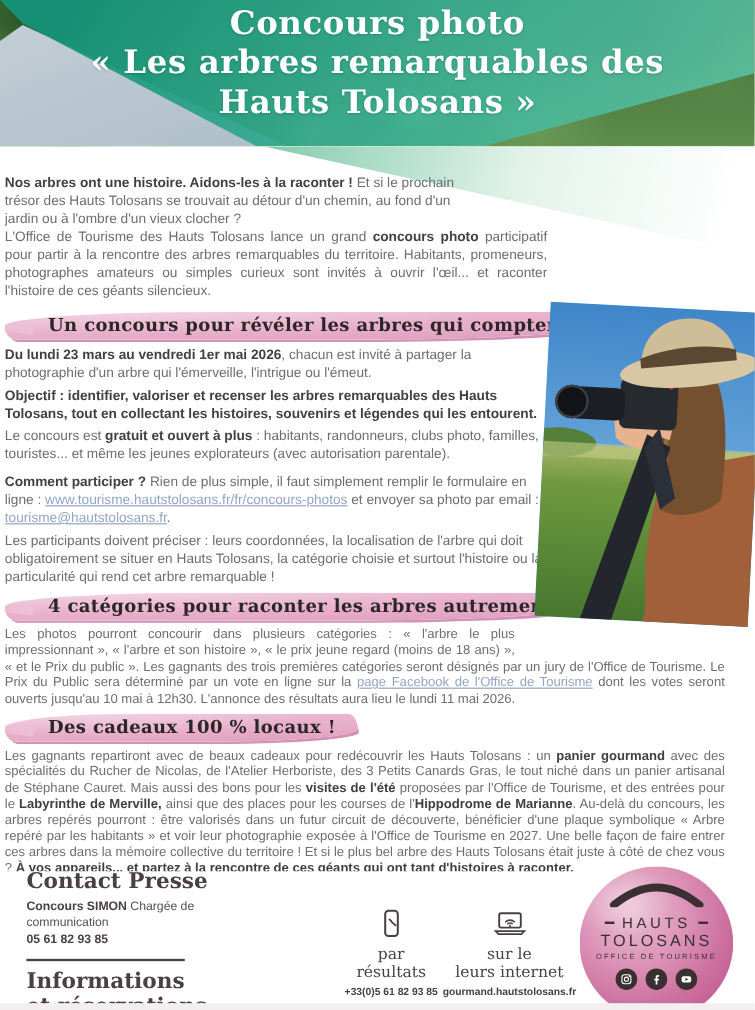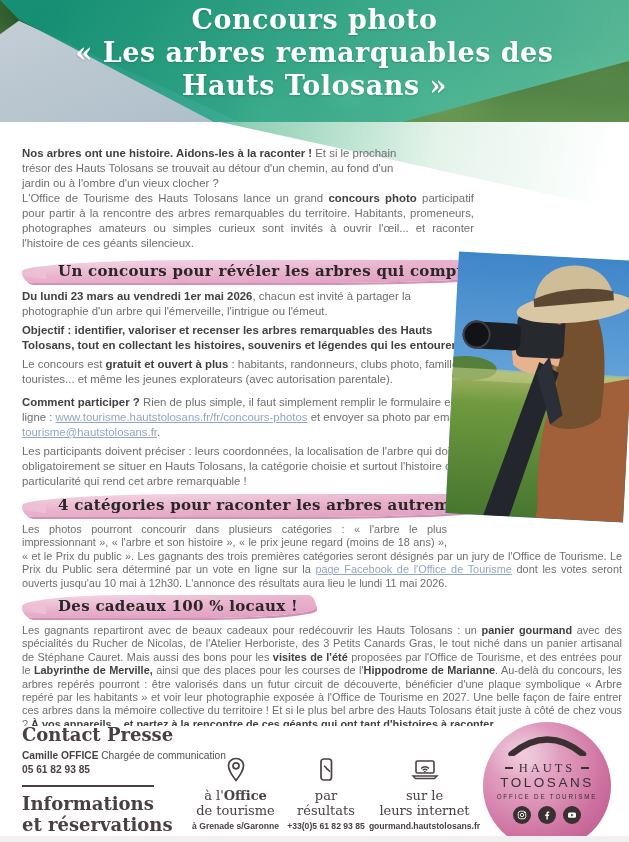--- a/index.html
+++ b/index.html
@@ -24,21 +24,21 @@
       rgba(58,177,149,.88) 55%,rgba(96,198,168,.84) 100%);
     clip-path:polygon(0 0,100% 0,100% 50%,64% 100%,34% 100%,3% 16%);}
   .title{position:absolute;top:4px;left:0;width:100%;text-align:center;color:#fff;
     font-family:"DejaVu Serif","Liberation Serif",serif;font-weight:bold;
     font-size:27px;line-height:1.22;letter-spacing:.5px;text-shadow:0 1px 2px rgba(0,60,45,.25);}
   .wedge{position:absolute;top:122px;left:0;width:629px;height:90px;
     background:linear-gradient(102deg,#2ea78c 16%,#8fd0b4 38%,#e3f3ea 68%,#ffffff 96%);
     clip-path:polygon(35% 0,100% 0,100% 100%);}
 
   
-  .content{position:absolute;top:146px;left:22px;width:600px;height:580px;overflow:hidden;}
+  .content{position:absolute;top:146px;left:4px;width:600px;height:580px;overflow:hidden;}
   p{margin:0;}
   .body{font-size:11.4px;line-height:15px;color:#6d6e71;}
   .b{font-weight:bold;color:#414042;}
   .lnk{color:#93a5c6;text-decoration:underline;cursor:pointer;}
   .p-intro1{width:386px;}
   .p-intro2{width:452px;text-align:justify;}
   .w1{width:452px;}
   .mb4{margin-bottom:4px;} .mb8{margin-bottom:8px;}
   .small{font-size:10.9px;line-height:13.4px;}
   .fullw{width:600px;text-align:justify;}
@@ -83,21 +83,21 @@
 
   
   .logo{position:absolute;left:483px;top:722px;width:128px;height:128px;border-radius:50%;
     background:
       radial-gradient(70px 50px at 28% 22%,rgba(255,255,255,.35) 0%,rgba(255,255,255,0) 60%),
       radial-gradient(circle at 35% 30%,#e9bcd2 0%,#dd94b8 35%,#cc6f9e 65%,#bd5b90 88%,#b25287 100%);
     text-align:center;color:#3a2f31;}
   .bridge{margin-top:12px;height:22px;}
   .lg-row{display:flex;align-items:center;justify-content:center;gap:6px;margin-top:1px;}
   .dash{width:8px;height:2px;background:#3a2f31;}
-  .lg1{font-size:12.5px;letter-spacing:3px;line-height:14px;font-family:Liberation Serif, serif;}
+  .lg1{font-size:12.5px;letter-spacing:3px;line-height:14px;}
   .lg2{font-size:13.5px;letter-spacing:2.5px;line-height:16px;}
   .lg3{font-size:6.3px;letter-spacing:1.8px;margin-top:2px;}
   .socials{display:flex;justify-content:center;gap:7px;margin-top:6px;}
   .soc{width:18px;height:18px;border-radius:50%;background:#3a2f31;display:flex;
     align-items:center;justify-content:center;cursor:pointer;}
   .soc svg{width:12px;height:12px;}
 
   .bottom-strip{position:absolute;left:0;bottom:0;width:629px;height:6px;background:#f3eff1;}
 </style>
 </head>
@@ -184,41 +184,30 @@
         <ellipse cx="118" cy="50" rx="58" ry="15" fill="#d9c7a4"></ellipse>
         <path d="M78 46 C80 18 100 6 122 8 C146 10 158 27 158 46 Z" fill="#cfbd98"></path>
         <path d="M78 46 L158 46 L158 37 C130 29 100 31 78 38 Z" fill="#5c4733"></path>
       </g>
     </svg>
   </aside>
 
   <section class="contact">
     <h2 class="c-title">Contact Presse</h2>
     <div class="cline">
-      <span class="cb">Camille OFFICE</span><span> Chargée de communication</span>
+      <span class="cb">Concours SIMON</span><span> Chargée de communication</span>
     </div>
     <div class="cline cb2">05 61 82 93 85</div>
     <div class="divider"></div>
     <h2 class="info-h">
       <span>Informations</span><br>
       <span>et réservations</span>
     </h2>
   </section>
 
-  <div class="method m1">
-    <div class="micon">
-      <svg viewBox="0 0 24 28">
-        <path d="M12 2.5 C7.5 2.5 4.5 5.8 4.5 9.8 C4.5 15 12 24.5 12 24.5 S19.5 15 19.5 9.8 C19.5 5.8 16.5 2.5 12 2.5 Z" fill="none" stroke="#4a4043" stroke-width="1.7"></path>
-        <circle cx="12" cy="9.8" r="3" fill="none" stroke="#4a4043" stroke-width="1.7"></circle>
-      </svg>
-    </div>
-    <div class="mline"><span>à l'</span><span class="bb">Office</span></div>
-    <div class="mline bb">de tourisme</div>
-    <div class="mdetail">à Grenade s/Garonne</div>
-  </div>
 
   <div class="method m2">
     <div class="micon">
       <svg viewBox="0 0 24 28">
         <rect x="7" y="3" width="10.5" height="21" rx="2.8" fill="none" stroke="#4a4043" stroke-width="1.7"></rect>
         <path d="M10.6 10.2 l1.2 1.2 a6.5 6.5 0 0 0 2.6 2.6 l1.2 1.2" fill="none" stroke="#4a4043" stroke-width="1.6" stroke-linecap="round"></path>
       </svg>
     </div>
     <div class="mline"><span>par</span><span class="bb"></span></div>
     <div class="mline bb">résultats</div>

